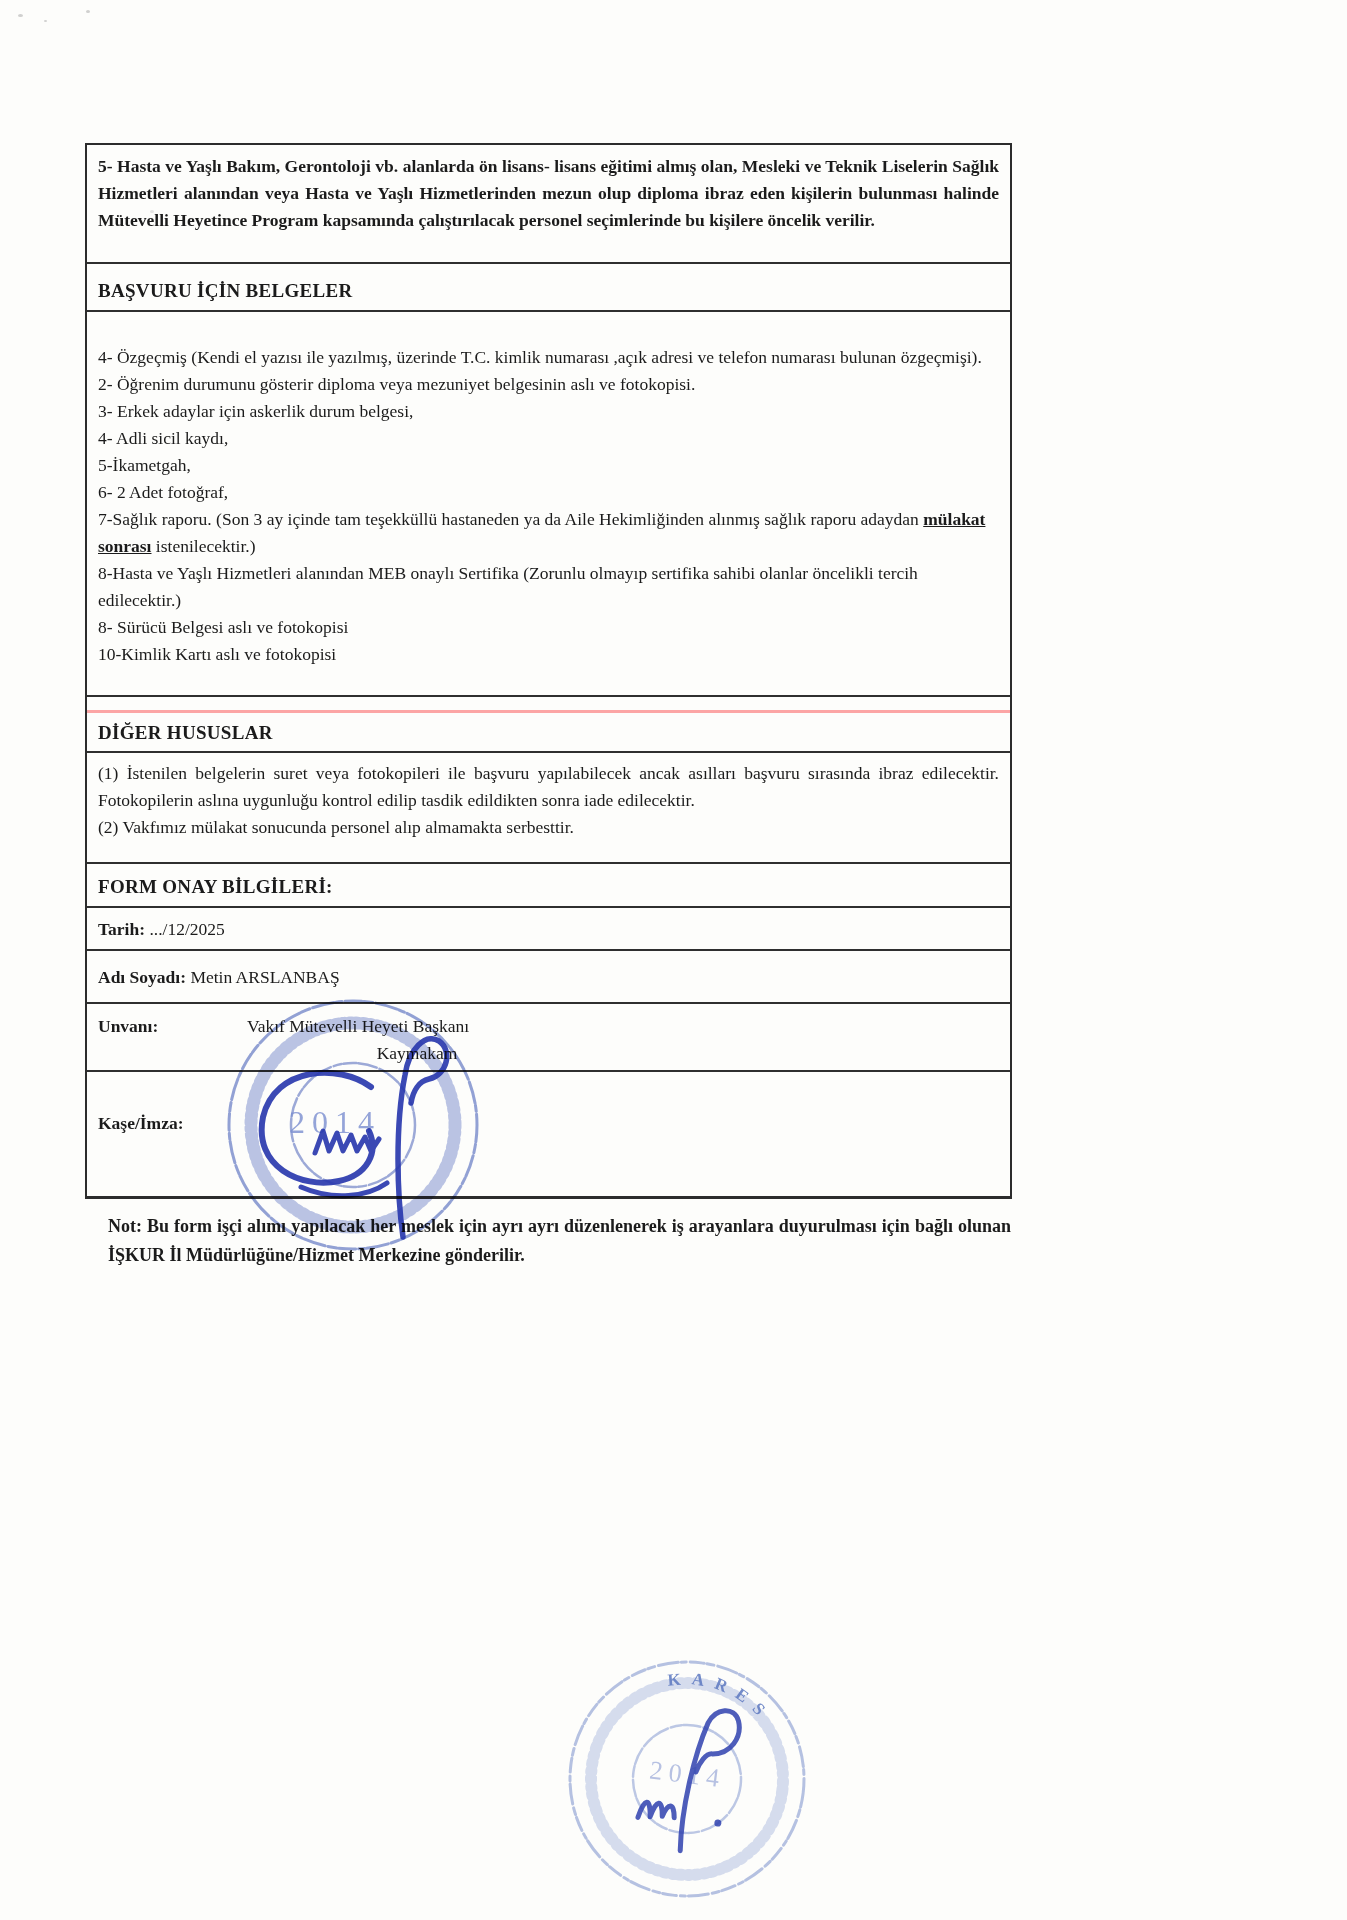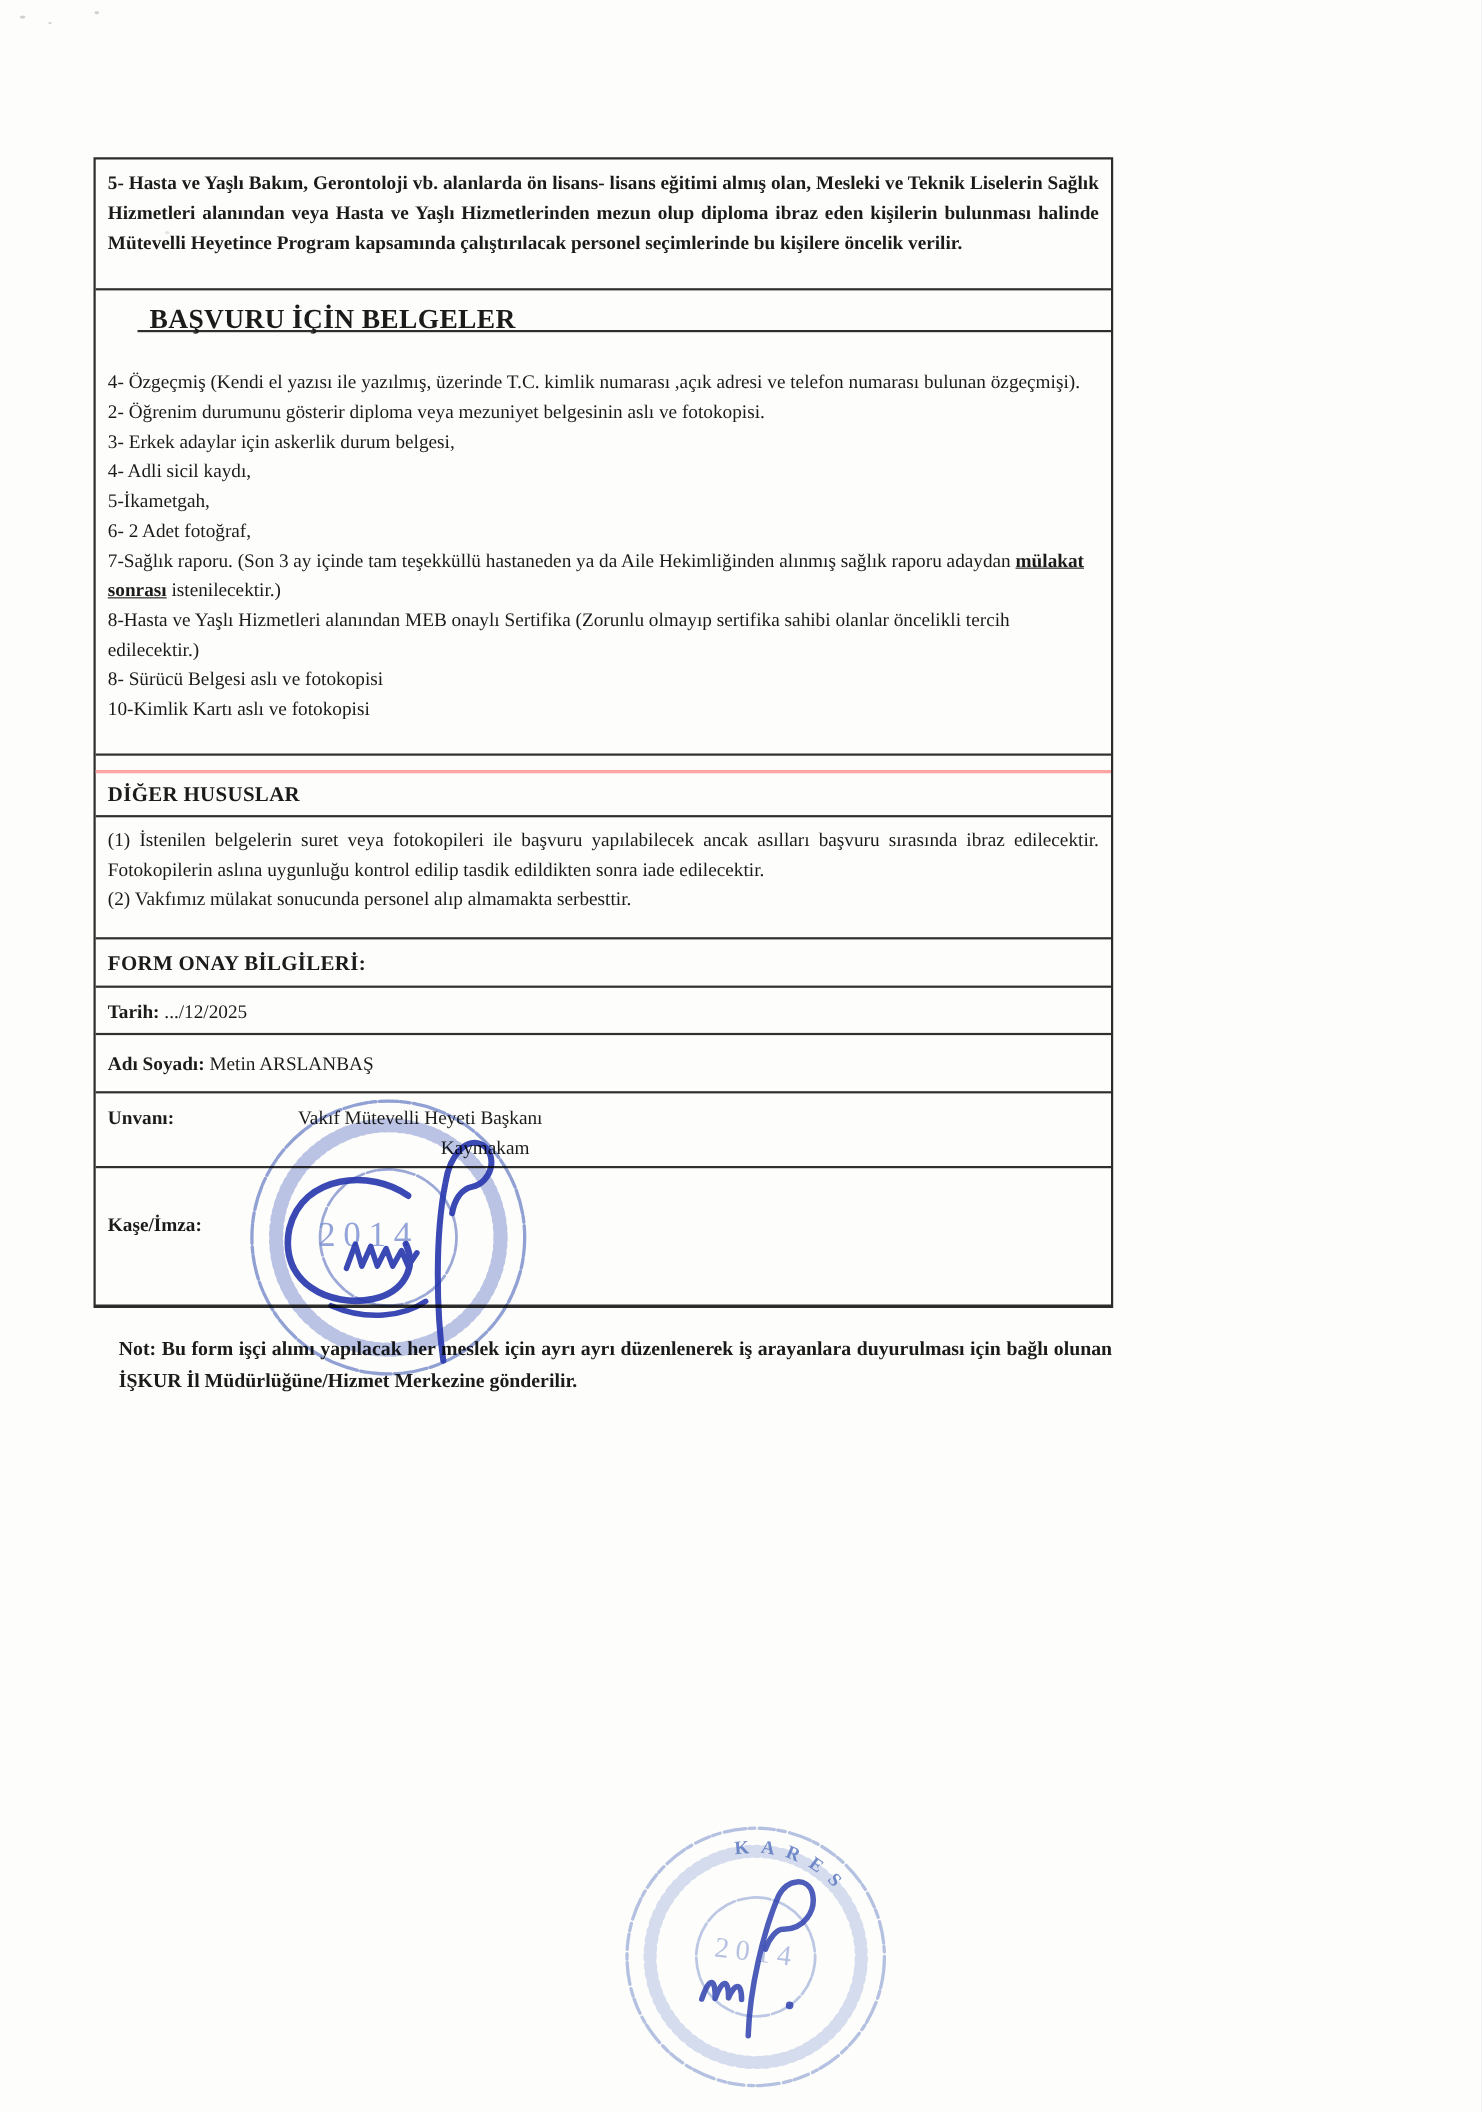--- a/index.html
+++ b/index.html
@@ -21,30 +21,30 @@
   .form-table{
     position:absolute;left:85px;top:143px;width:927px;
     border:2px solid #2c2c2c;border-bottom-width:3px;
     box-sizing:border-box;background:transparent;
   }
   .t-row{box-sizing:border-box;font-size:17.5px;line-height:27px;}
   .b-bot{border-bottom:2px solid #2f2f2f;}
   .b-top3{border-top:3px solid #fca5a5;}
 
   .r-clause{height:119px;padding:8px 11px 0 11px;text-align:justify;font-weight:bold;}
-  .r-head{height:38px;padding:13px 11px 0 11px;font-weight:bold;font-size:25px;letter-spacing:.3px;margin-left:38px;}
+  .r-head{height:48px;padding:13px 11px 0 11px;font-weight:bold;font-size:19px;letter-spacing:.3px;}
   .r-list{height:385px;padding:32px 11px 0 11px;}
   .gap-strip{height:13px;}
   .r-head2{height:43px;padding:6px 11px 0 11px;font-weight:bold;font-size:19px;letter-spacing:.3px;}
   .r-husus{height:111px;padding:7px 11px 0 11px;}
   .r-husus .p1{text-align:justify;}
   .r-onay{height:44px;padding:9px 11px 0 11px;font-weight:bold;font-size:19px;letter-spacing:.3px;}
   .r-field{height:43px;padding:8px 11px 0 11px;}
   .r-field2{height:53px;padding:13px 11px 0 11px;}
-  .r-unvan{height:68px;padding:9px 11px 0 11px;display:flex;gap:24px;}
+  .r-unvan{height:68px;padding:9px 11px 0 11px;display:flex;}
   .r-kase{height:124px;padding:38px 11px 0 11px;}
   .lbl{font-weight:bold;}
   .val{font-weight:normal;}
   .unvan-lbl{width:149px;flex:0 0 auto;}
   .unvan-val{width:340px;}
   .unvan-l2{text-align:center;}
   .li{white-space:normal;}
   .em{font-weight:bold;text-decoration:underline;}
 
   .note{

